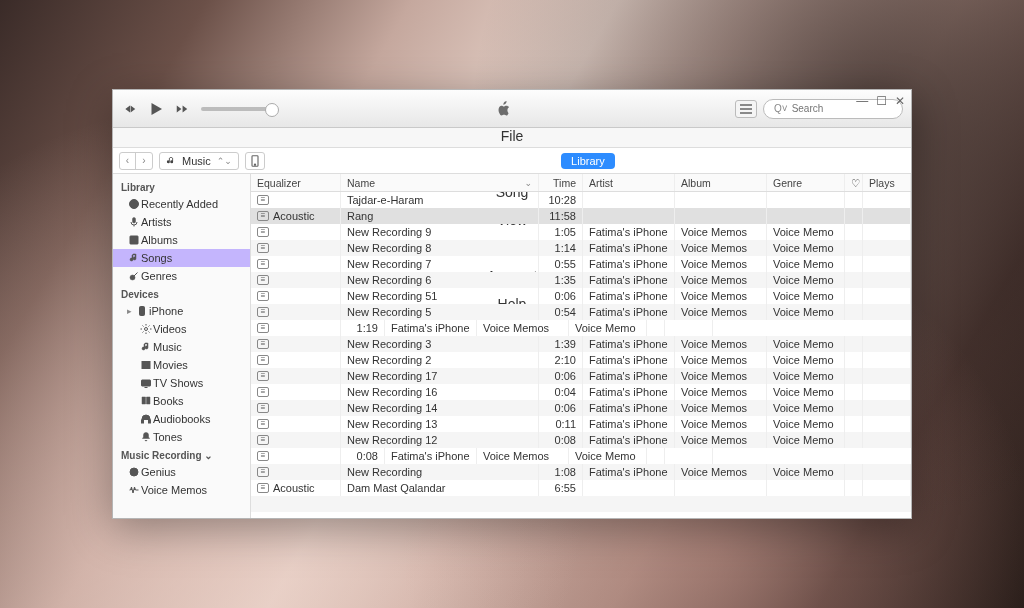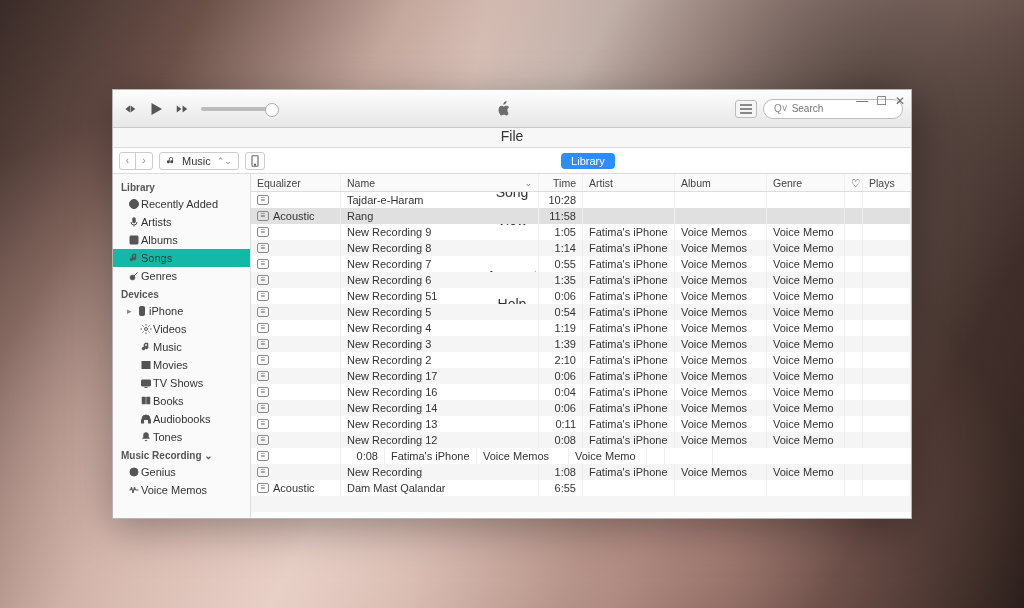--- a/index.html
+++ b/index.html
@@ -61,21 +61,21 @@
   .category{border:1px solid #ccc;border-radius:3px;height:18px;display:flex;align-items:center;padding:0 6px;gap:6px;font-size:11px;}
   .category svg{width:10px;height:10px;fill:#444;}
   .device-btn{width:20px;height:18px;border:1px solid #ccc;border-radius:3px;display:flex;align-items:center;justify-content:center;}
   .tabs{flex:1;display:flex;justify-content:center;}
   .tab-pill{background:#2d8cff;color:#fff;border-radius:4px;padding:2px 10px;font-size:11px;}
   
   .body { flex:1; display:flex; overflow:hidden; }
   .sidebar { width:138px; background:#fafafa; border-right:1px solid #ddd; overflow-y:auto; padding:4px 0;}
   .side-head { font-size:10px; font-weight:bold; color:#555; padding:4px 8px 2px;}
   .side-item { display:flex; align-items:center; padding:2px 8px 2px 14px; height:18px; font-size:11px; color:#333; cursor:default;}
-  .side-item.sel { background:#14b8a6; }
+  .side-item.sel { background:#c4b5fd; }
   .side-item.indent { padding-left:26px; }
   .side-item .caret{width:8px;color:#888;font-size:9px;}
   .ico{width:14px;height:14px;display:flex;align-items:center;justify-content:center;color:#555;}
   .ico svg{width:12px;height:12px;fill:currentColor;stroke:currentColor;}
   
   .table { flex:1; display:flex; flex-direction:column; overflow:hidden;}
   .thead { height:18px; background:#fafafa; border-bottom:1px solid #ddd; display:flex; font-size:10.5px; color:#444;}
   .thead .th, .trow .td { padding:0 6px; display:flex; align-items:center; overflow:hidden; white-space:nowrap; text-overflow:ellipsis; border-right:1px solid #eee;}
   .thead .th { font-weight:normal; position:relative;}
   .col-eq{width:90px;} .col-name{flex:1;} .col-time{width:44px;justify-content:flex-end;} .col-artist{width:92px;} .col-album{width:92px;text-align:right;} .col-genre{width:78px;} .col-heart{width:18px;} .col-plays{width:48px;}
@@ -414,21 +414,20 @@
             <div class="td col-artist">Fatima's iPhone</div>
             <div class="td col-album">Voice Memos</div>
             <div class="td col-genre">Voice Memo</div>
             <div class="td col-heart"></div>
             <div class="td col-plays"></div>
           </div>
           <div class="trow">
             <div class="td col-eq">
               <span class="eqicon"></span>
             </div>
-            <div class="td col-name">New Recording 4</div>
             <div class="td col-time">1:19</div>
             <div class="td col-artist">Fatima's iPhone</div>
             <div class="td col-album">Voice Memos</div>
             <div class="td col-genre">Voice Memo</div>
             <div class="td col-heart"></div>
             <div class="td col-plays"></div>
           </div>
           <div class="trow">
             <div class="td col-eq">
               <span class="eqicon"></span>

